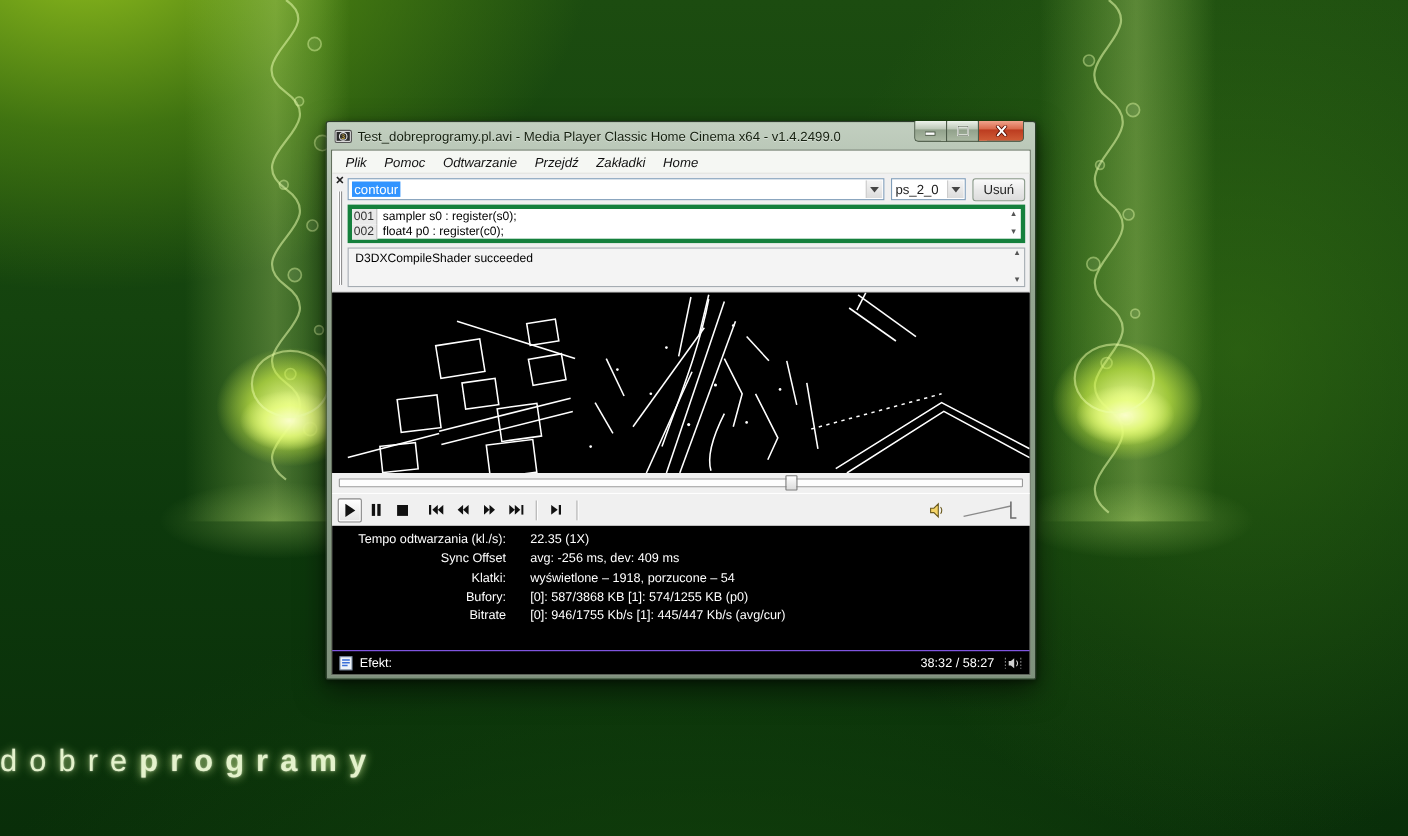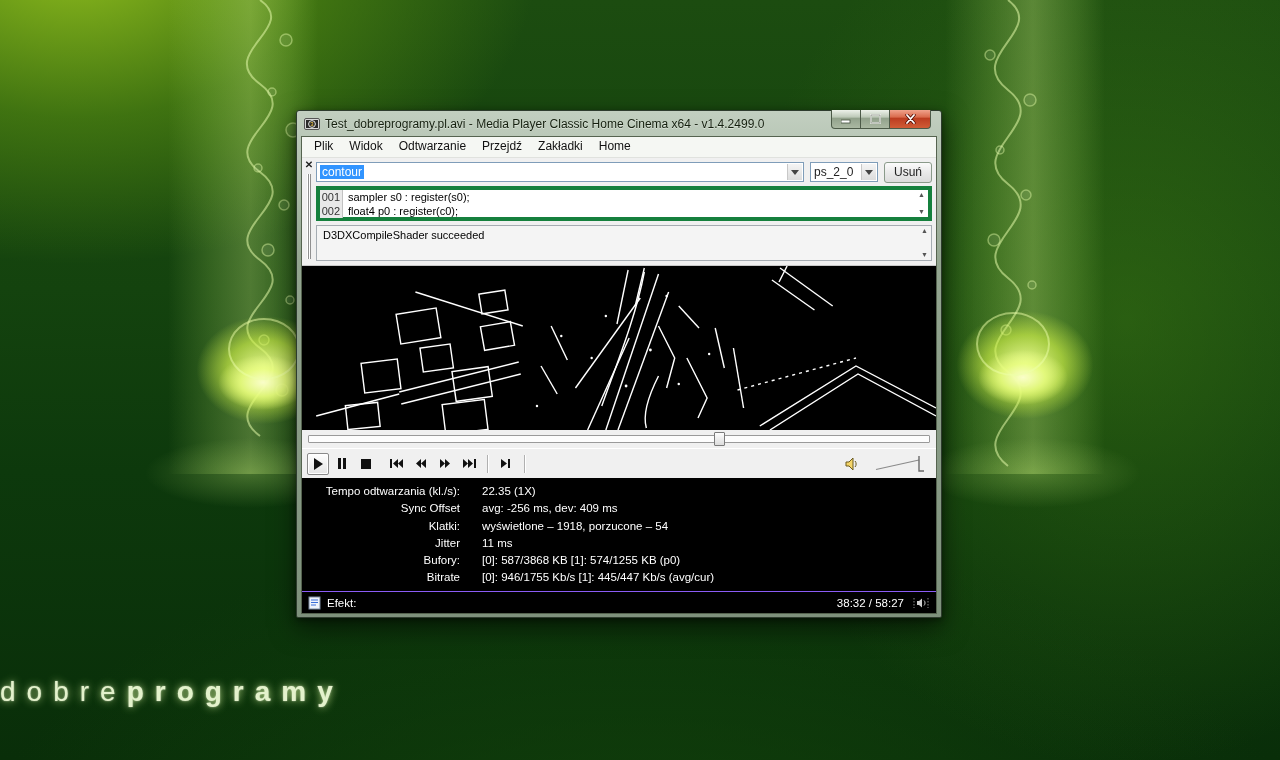--- a/index.html
+++ b/index.html
@@ -55,21 +55,21 @@
     display:flex; align-items:center; justify-content:center;
     background:linear-gradient(to bottom,#edf2ea,#bcc8b7 40%,#91a18b 45%,#aab8a2); }
   .cap-min { width:30px; border-radius:0 0 0 4px; }
   .cap-max { width:30px; }
   .cap-close { width:42px; border-radius:0 0 4px 0;
     background:linear-gradient(to bottom,#f0a38c,#d96a4c 40%,#bc3c20 45%,#d05c36); }
 
   .client { background:#f0f0f0; border:1px solid #55634f; height:478px; display:flex; flex-direction:column; }
 
   .menubar { height:21px; background:#f5f7f3; border-bottom:1px solid #e0e2de;
-    display:flex; align-items:flex-start; font-size:12px; color:#111; padding-left:4px; }
+    display:flex; align-items:flex-end; font-size:12px; color:#111; padding-left:4px;font-style:italic; }
   .menubar span { padding:2px 8px; }
 
   
   .shader { background:#f0f0f0; display:flex; border-bottom:1px solid #c8c8c8; }
   .shader-rail { width:14px; display:flex; flex-direction:column; align-items:center; padding-top:2px; }
   .rail-x { font-size:10px; font-weight:bold; color:#222; line-height:10px; cursor:default; }
   .rail-grip { width:4px; flex:1; margin:4px 0 6px 0;
     border-left:1px solid #fff; border-right:1px solid #909090;
     box-shadow:inset 1px 0 0 #909090, inset -1px 0 0 #fff; }
   .shader-main { flex:1; padding:3px 4px 4px 0; }
@@ -198,21 +198,21 @@
               <path d="M2,1 L9,9 M9,1 L2,9" stroke="#5a1005" stroke-width="3.4" stroke-linecap="round"></path>
               <path d="M2,1 L9,9 M9,1 L2,9" stroke="#fff" stroke-width="1.8" stroke-linecap="round"></path>
             </svg>
         </div>
       </div>
     </div>
 
     <div class="client">
       <div class="menubar">
         <span>Plik</span>
-        <span>Widok</span>
+        <span>Pomoc</span>
         <span>Odtwarzanie</span>
         <span>Przejdź</span>
         <span>Zakładki</span>
         <span>Home</span>
       </div>
 
       <div class="shader">
         <div class="shader-rail">
           <span class="rail-x">✕</span>
           <div class="rail-grip"></div>
@@ -378,24 +378,20 @@
         </div>
         <div class="stat-row">
           <span class="stat-label">Sync Offset</span>
           <span class="stat-value">avg: -256 ms, dev: 409 ms</span>
         </div>
         <div class="stat-row">
           <span class="stat-label">Klatki:</span>
           <span class="stat-value">wyświetlone – 1918, porzucone – 54</span>
         </div>
         <div class="stat-row">
-          <span class="stat-label">Jitter</span>
-          <span class="stat-value">11 ms</span>
-        </div>
-        <div class="stat-row">
           <span class="stat-label">Bufory:</span>
           <span class="stat-value">[0]: 587/3868 KB [1]: 574/1255 KB (p0)</span>
         </div>
         <div class="stat-row">
           <span class="stat-label">Bitrate</span>
           <span class="stat-value">[0]: 946/1755 Kb/s [1]: 445/447 Kb/s (avg/cur)</span>
         </div>
       </div>
 
       <div class="statusbar">

